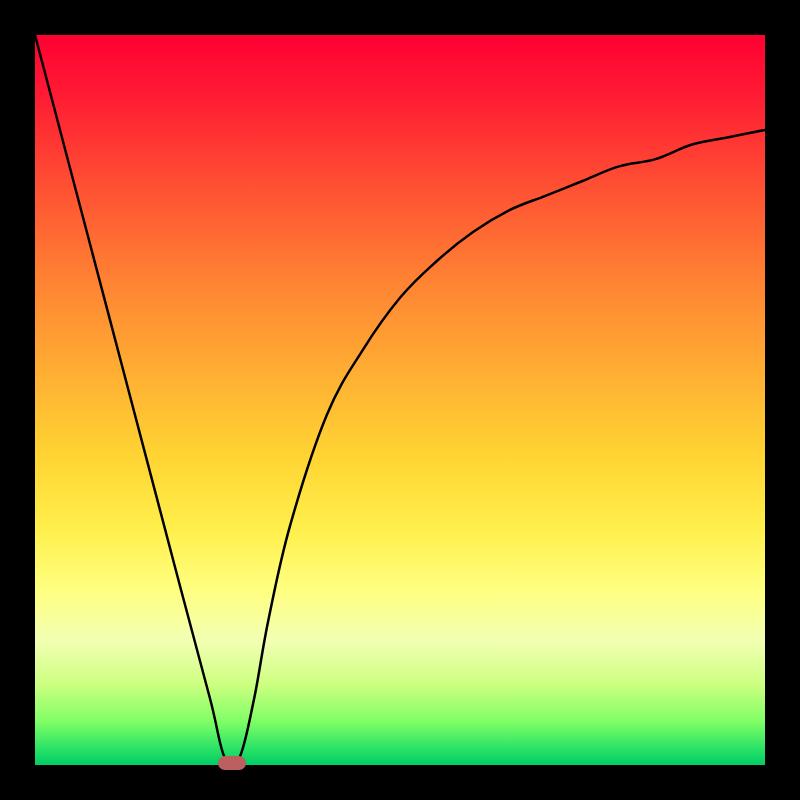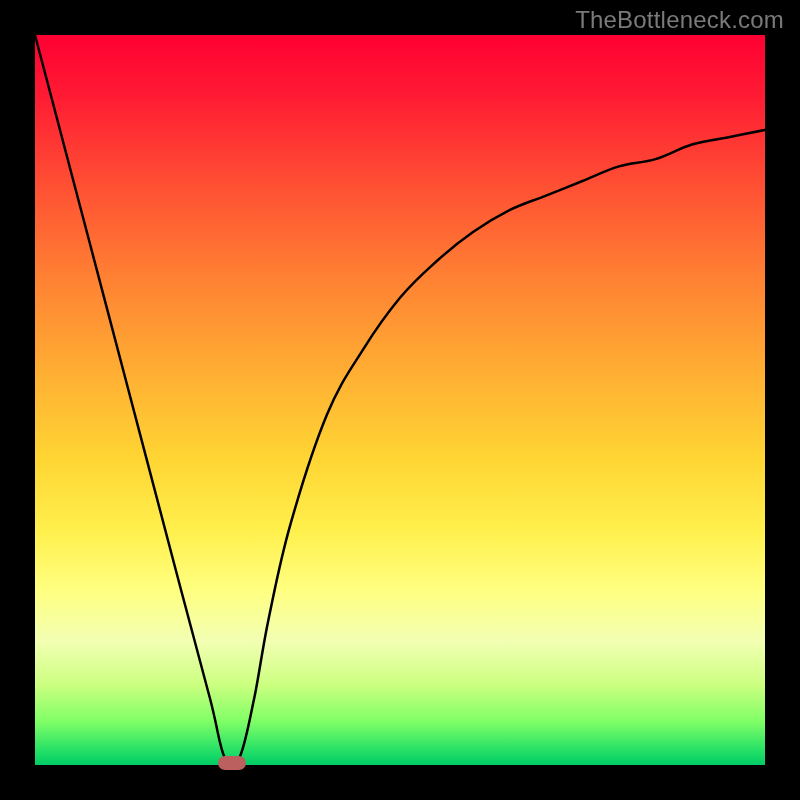--- a/index.html
+++ b/index.html
@@ -66,20 +66,19 @@
     width: 28px;
     height: 14px;
     border-radius: 8px;
     background: #bb5f5f;
   }
 </style>
 </head>
 <body>
 
 <div class="frame">
-  <div class="watermark">TheBottleneck.com</div>
   <div class="plot">
     <svg class="curve" viewBox="0 0 730 730" preserveAspectRatio="none">
       <path id="curve-path" fill="none" stroke="#000" stroke-width="2.5" stroke-linecap="round" stroke-linejoin="round" d="M 0.0 0.0 C 6.6 25.0, 23.4 88.8, 36.5 138.7 C 49.6 188.6, 59.9 227.5, 73.0 277.4 C 86.1 327.3, 96.4 366.2, 109.5 416.1 C 122.6 466.0, 134.2 510.1, 146.0 554.8 C 157.8 599.5, 167.3 634.1, 175.2 664.3 C 183.1 694.5, 184.5 712.2, 189.8 722.7 C 195.1 733.2, 199.1 733.2, 204.4 722.7 C 209.7 712.2, 213.7 689.3, 219.0 664.3 C 224.3 639.3, 227.0 615.5, 233.6 584.0 C 240.2 552.5, 245.0 525.9, 255.5 489.1 C 266.0 452.3, 278.9 411.1, 292.0 379.6 C 305.1 348.1, 315.4 334.9, 328.5 313.9 C 341.6 292.9, 351.9 278.6, 365.0 262.8 C 378.1 247.0, 388.4 238.1, 401.5 226.3 C 414.6 214.5, 424.9 206.3, 438.0 197.1 C 451.1 187.9, 461.4 181.8, 474.5 175.2 C 487.6 168.6, 497.9 165.9, 511.0 160.6 C 524.1 155.3, 534.4 151.3, 547.5 146.0 C 560.6 140.7, 570.9 135.3, 584.0 131.4 C 597.1 127.5, 607.4 128.0, 620.5 124.1 C 633.6 120.2, 643.9 113.4, 657.0 109.5 C 670.1 105.6, 680.4 104.8, 693.5 102.2 C 706.6 99.6, 723.4 96.2, 730.0 94.9"></path>
     </svg>
     <div id="min-marker" class="marker" style="left: 183.1px; top: 721px;"></div>
   </div>
 </div>
 
 </body></html>

